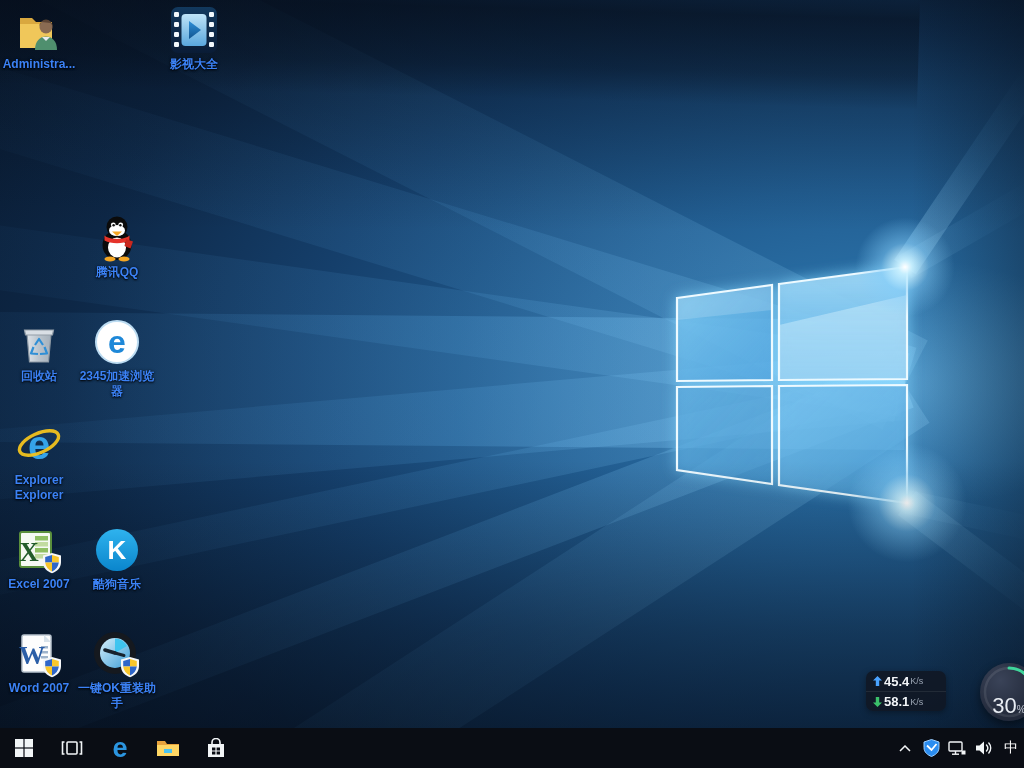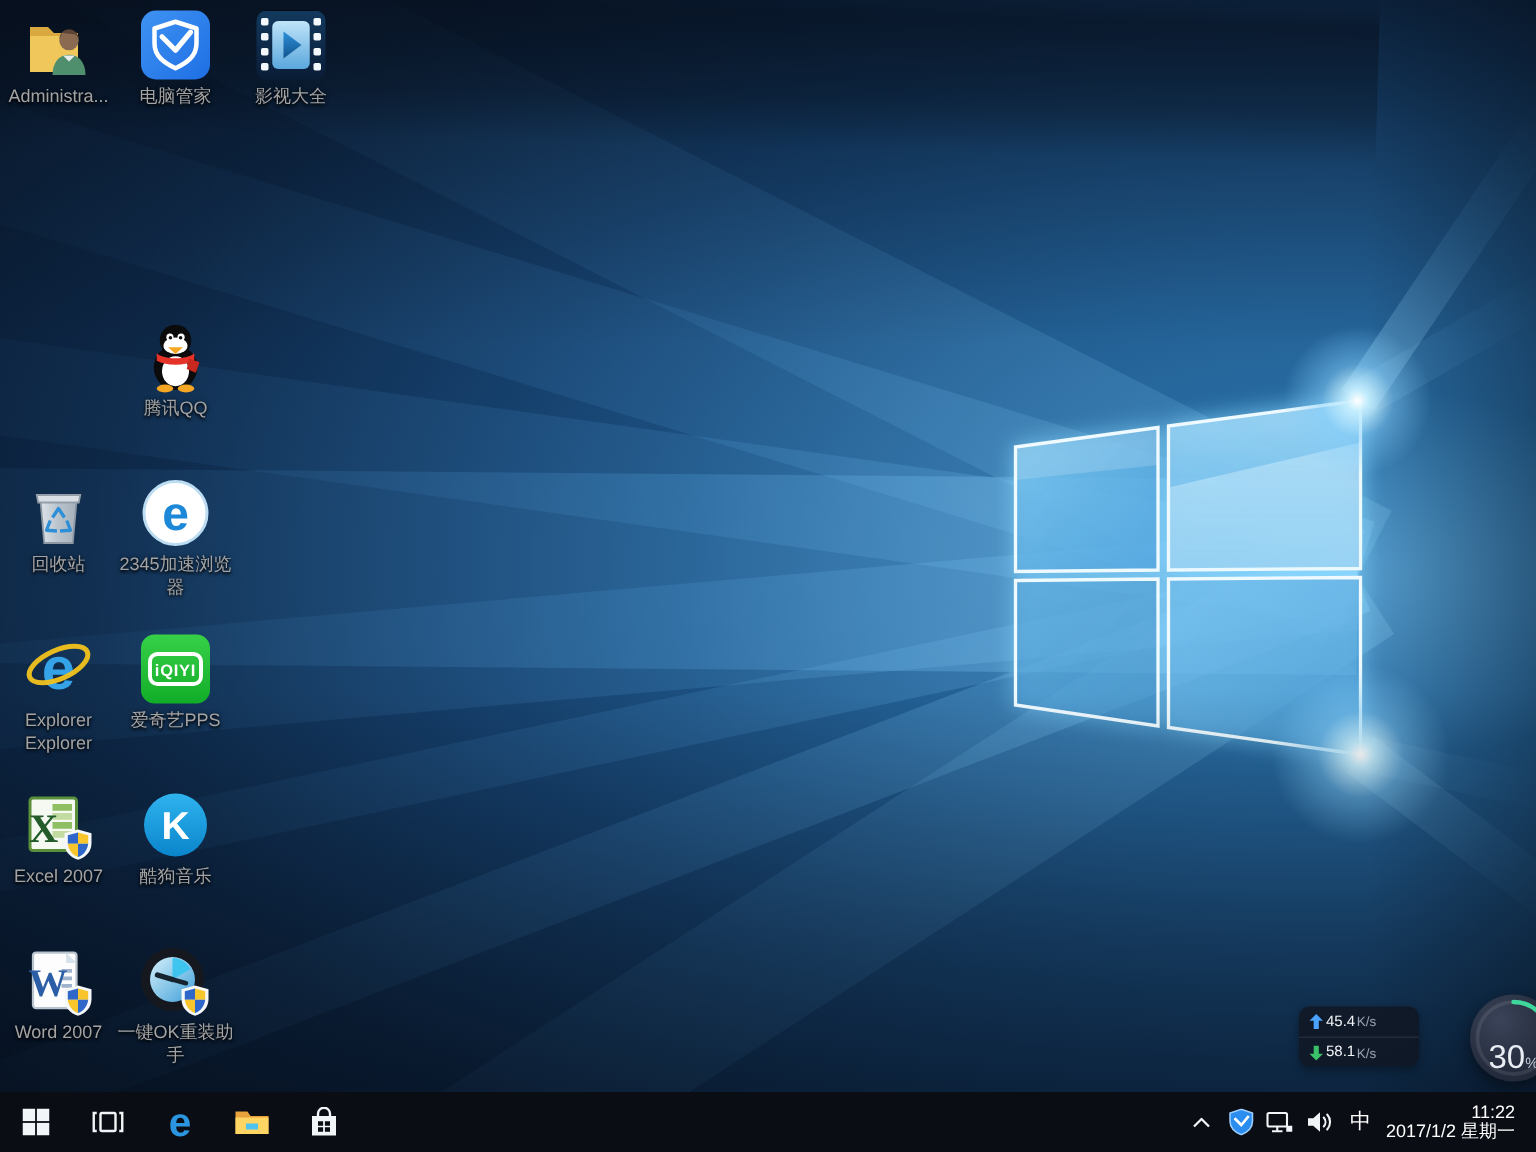--- a/index.html
+++ b/index.html
@@ -23,29 +23,29 @@
     background:radial-gradient(circle, #ffffff 0%, rgba(200,240,255,.95) 10%, rgba(130,205,250,.5) 34%, rgba(130,205,250,0) 70%);}
   .vg{position:absolute;inset:0;pointer-events:none;}
   .vg-top{background:linear-gradient(to bottom, rgba(5,11,22,.55), rgba(5,11,22,.25) 12%, rgba(5,11,22,0) 30%);}
   .vg-bottom{background:linear-gradient(to bottom, rgba(4,9,18,0) 60%, rgba(4,9,18,.35) 82%, rgba(3,7,15,.55) 100%);}
   .vg-right{background:linear-gradient(to right, rgba(4,9,18,0) 89%, rgba(4,9,18,.32) 100%);}
   #win-logo{position:absolute;left:660px;top:250px;filter:drop-shadow(0 0 7px rgba(130,215,255,.85));}
 
   
   .dicon{position:absolute;width:78px;text-align:center;cursor:default;}
   .dicon .art{width:48px;height:48px;margin:0 auto;}
-  .dicon .lbl{margin-top:3px;font-size:12px;line-height:15px;color:#a3a3a3;
-    text-shadow:0 1px 2px rgba(0,0,0,.95), 0 0 3px rgba(0,0,0,.6);word-break:break-word;}
+  .dicon .lbl{margin-top:3px;font-size:12px;line-height:15px;color:#3b82f6;
+    text-shadow:0 1px 2px rgba(0,0,0,.95), 0 0 3px rgba(0,0,0,.6);word-break:break-word;font-weight:bold;}
 
   
   .pill{position:absolute;left:866px;top:671px;width:80px;height:40px;border-radius:7px;
     background:rgba(16,22,34,.85);z-index:3;box-shadow:0 2px 6px rgba(0,0,0,.35);}
   .pill .row{height:20px;display:flex;align-items:center;padding-left:7px;}
   .pill .row + .row{border-top:1px solid rgba(255,255,255,.08);}
-  .pill .val{font-size:10px;font-weight:normal;color:#f2f5f8;margin-left:2px;}
+  .pill .val{font-size:13px;font-weight:bold;color:#f2f5f8;margin-left:2px;}
   .pill .unit{font-size:9px;color:#9aa4b2;margin-left:1px;}
   .ball{position:absolute;left:980px;top:663px;width:58px;height:58px;border-radius:50%;z-index:4;
     background:radial-gradient(circle at 35% 30%, #3a4358, #252c3d 60%, #1f2534 100%);
     box-shadow:0 4px 10px rgba(0,0,0,.45);display:flex;align-items:flex-end;justify-content:center;}
   .ball .ring{position:absolute;inset:0;}
   .ball .pct{position:relative;color:#e9edf3;font-size:22px;line-height:22px;}
   .ball .pctsign{font-size:10px;color:#c3c9d4;}
 
   
   .taskbar{position:absolute;left:0;bottom:0;width:1024px;height:40px;background:#0a0d14;z-index:5;
@@ -123,36 +123,20 @@
         <path d="M5,18 h32 v24 H5 Z" fill="#f0c75a"></path>
         <circle cx="31" cy="21" r="6.5" fill="#8a6b52"></circle>
         <path d="M24.5,20 a6.5,6.5 0 0 1 13,0 l-2,-3 -9,-1 Z" fill="#5d4535"></path>
         <path d="M20,44 c0,-9 5,-13.5 11,-13.5 c6,0 11,4.5 11,13.5 Z" fill="#4f8f6e"></path>
         <path d="M27,31 l4,4 4,-4 Z" fill="#e8ecee"></path>
       </svg>
     </div>
     <div class="lbl">Administra...</div>
   </div>
 
-  <div class="dicon" style="left:78px;top:6px">
-    <div class="art">
-      <svg width="48" height="48" viewBox="0 0 48 48">
-        <defs>
-            <linearGradient id="g-pm" x1="0" y1="0" x2="1" y2="1">
-          <stop offset="0" stop-color="#3f93f2"></stop>
-              <stop offset="1" stop-color="#1e6ee4"></stop>
-            </linearGradient>
-          </defs>
-        <rect x="1" y="1" width="46" height="46" rx="10" fill="url(#g-pm)"></rect>
-        <path d="M24,8.5 L38,13 V23 c0,8.5 -6.5,13 -14,16.5 C16.5,36 10,31.5 10,23 V13 Z" fill="none" stroke="#ffffff" stroke-width="3" stroke-linejoin="round"></path>
-        <polyline points="15,18.5 24,27.5 34,15.5" fill="none" stroke="#ffffff" stroke-width="3.4" stroke-linejoin="round" stroke-linecap="round"></polyline>
-      </svg>
-    </div>
-    <div class="lbl">电脑管家</div>
-  </div>
 
   <div class="dicon" style="left:155px;top:6px">
     <div class="art">
       <svg width="48" height="48" viewBox="0 0 48 48">
         <defs>
           <linearGradient id="g-ys1" x1="0" y1="0" x2="0" y2="1">
             <stop offset="0" stop-color="#123push"></stop>
               <stop offset="0" stop-color="#12395e"></stop>
               <stop offset="1" stop-color="#0a1c36"></stop>
             </linearGradient>
@@ -242,36 +226,20 @@
   <div class="dicon" style="left:0;top:422px">
     <div class="art">
       <svg width="48" height="48" viewBox="0 0 48 48">
         <text x="24" y="37" text-anchor="middle" font-size="40" font-weight="bold" fill="#35a3e8" font-family="'Liberation Sans','DejaVu Sans',sans-serif">e</text>
         <ellipse cx="24" cy="21" rx="21" ry="9.5" fill="none" stroke="#f2c31d" stroke-width="3.4" transform="rotate(-24 24 21)" opacity=".95"></ellipse>
       </svg>
     </div>
     <div class="lbl">Explorer Explorer</div>
   </div>
 
-  <div class="dicon" style="left:78px;top:422px">
-    <div class="art">
-      <svg width="48" height="48" viewBox="0 0 48 48">
-        <defs>
-            <linearGradient id="g-iq" x1="0" y1="0" x2="0" y2="1">
-          <stop offset="0" stop-color="#37d048"></stop>
-              <stop offset="1" stop-color="#12ad28"></stop>
-            </linearGradient>
-          </defs>
-        <rect x="1" y="1" width="46" height="46" rx="9" fill="url(#g-iq)"></rect>
-        <rect x="7" y="14" width="34" height="20" rx="5" fill="none" stroke="#ffffff" stroke-width="2.6"></rect>
-        <text x="24" y="28.5" text-anchor="middle" font-size="11" font-weight="bold" fill="#ffffff" letter-spacing=".5" font-family="'Liberation Sans','DejaVu Sans',sans-serif">iQIYI</text>
-      </svg>
-    </div>
-    <div class="lbl">爱奇艺PPS</div>
-  </div>
 
   <div class="dicon" style="left:0;top:526px">
     <div class="art">
       <svg width="48" height="48" viewBox="0 0 48 48">
         <rect x="5" y="6" width="31" height="35" rx="2" fill="#f5f9f2" stroke="#5a8f3c" stroke-width="2"></rect>
         <g>
           <rect x="20" y="10" width="13" height="4.5" fill="#8fbf63"></rect>
           <rect x="20" y="16" width="13" height="4.5" fill="#c2dba0"></rect>
           <rect x="20" y="22" width="13" height="4.5" fill="#8fbf63"></rect>
           <rect x="20" y="28" width="13" height="4.5" fill="#c2dba0"></rect>
@@ -434,22 +402,16 @@
           <rect x="13.5" y="9.5" width="4" height="4" fill="#f2f5f7"></rect>
         </svg>
       </div>
       <div class="tray-item" style="width:28px">
         <svg width="17" height="14" viewBox="0 0 17 14">
           <polygon points="0,4.5 3.5,4.5 8,0.5 8,13.5 3.5,9.5 0,9.5" fill="#f2f5f7"></polygon>
           <path d="M10.5,4 a4.5,4.5 0 0 1 0,6 M12.8,2 a7.5,7.5 0 0 1 0,10" fill="none" stroke="#f2f5f7" stroke-width="1.4" stroke-linecap="round"></path>
         </svg>
       </div>
       <div class="tray-item ime">中</div>
-      <div class="tray-item clock">
-        <div>
-          <div>11:22</div>
-          <div>2017/1/2 星期一</div>
-        </div>
-      </div>
     </div>
   </div>
 
 </div>
 
 </body></html>

